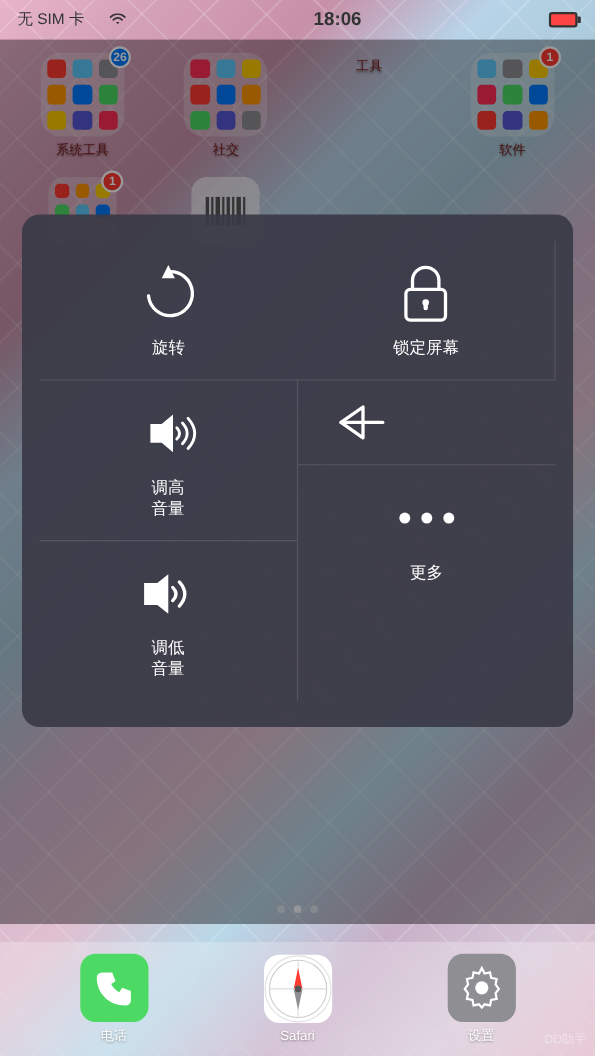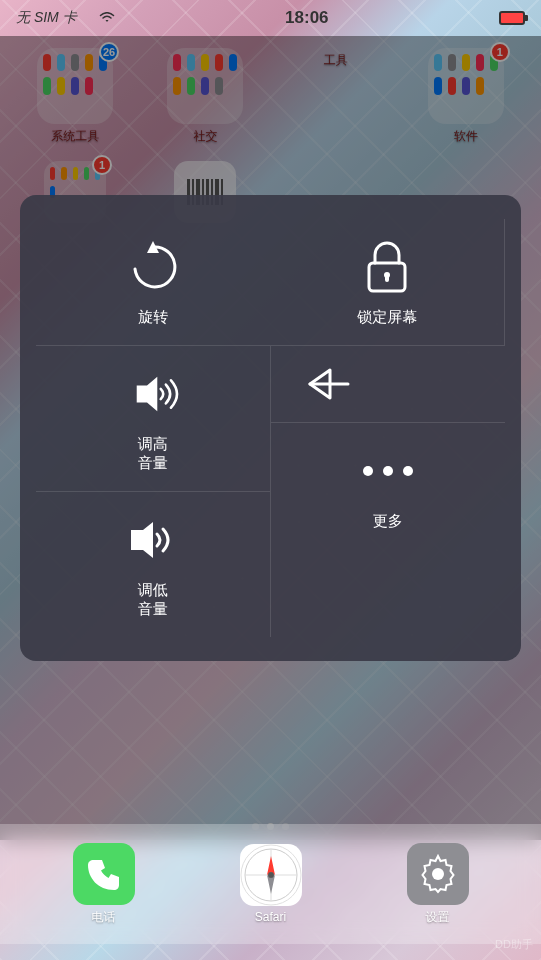--- a/index.html
+++ b/index.html
@@ -53,21 +53,20 @@
       padding: 0 16px;
       z-index: 100;
     }
     .status-left {
       font-size: 14px;
       color: #333;
       font-weight: 500;
       display: flex;
       align-items: center;
       gap: 22px;
-      font-style: italic;
     }
     .status-center {
       font-size: 17px;
       color: #333;
       font-weight: 700;
     }
     .status-right {
       display: flex;
       align-items: center;
       gap: 4px;
@@ -116,21 +115,21 @@
       align-items: center;
       width: 110px;
     }
 
     .folder-icon {
       width: 76px;
       height: 76px;
       border-radius: 18px;
       background: rgba(255,255,255,0.25);
       display: grid;
-      grid-template-columns: repeat(5, 1fr);
+      grid-template-columns: repeat(3, 1fr);
       grid-template-rows: repeat(3, 1fr);
       gap: 6px;
       padding: 6px;
       position: relative;
       text-align: center;
     }
 
     .folder-badge {
       position: absolute;
       top: -6px;
@@ -259,24 +258,24 @@
       border-radius: 50%;
       background: rgba(255,255,255,0.5);
     }
     .dot.active {
       background: rgba(255,255,255,0.9);
     }
 
     
     .dock {
       position: absolute;
-      bottom: 16px;
+      bottom: 0;
       left: 0;
       right: 0;
-      height: 120px;
+      height: 104px;
       background: rgba(255,255,255,0.25);
       backdrop-filter: blur(10px);
       display: flex;
       justify-content: space-around;
       align-items: center;
       padding: 8px 20px;
       z-index: 100;
     }
 
     .dock-item {

